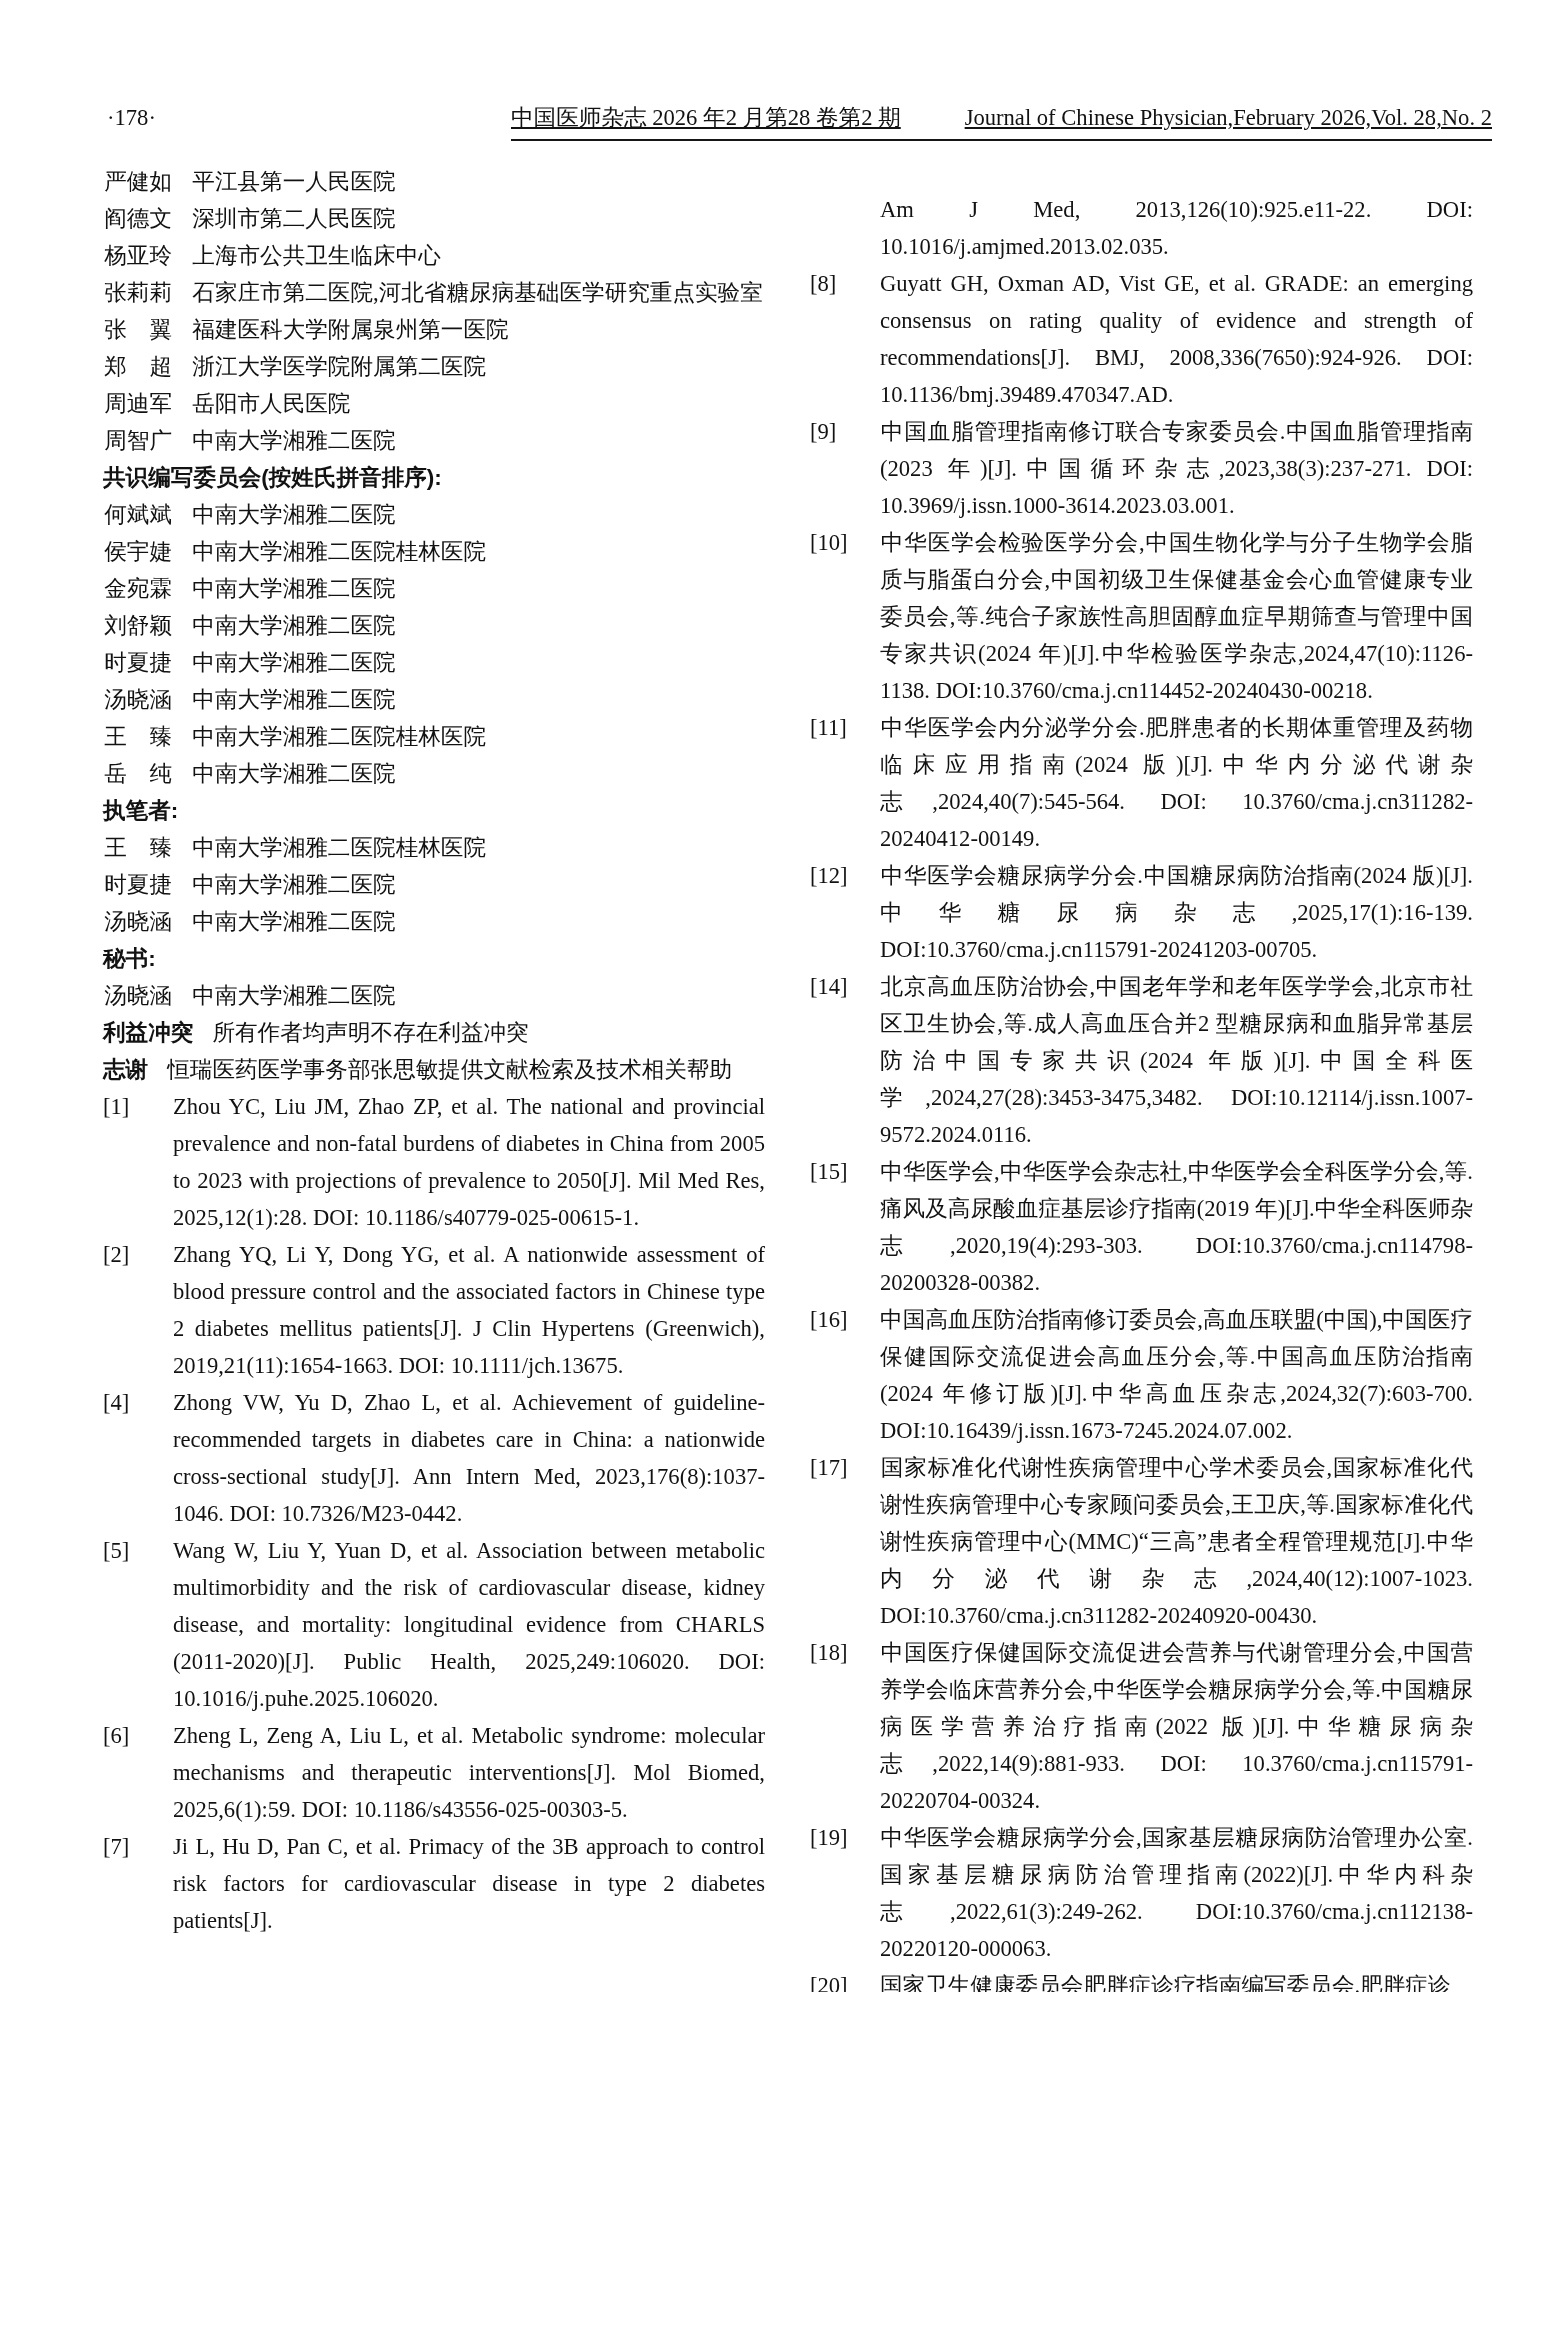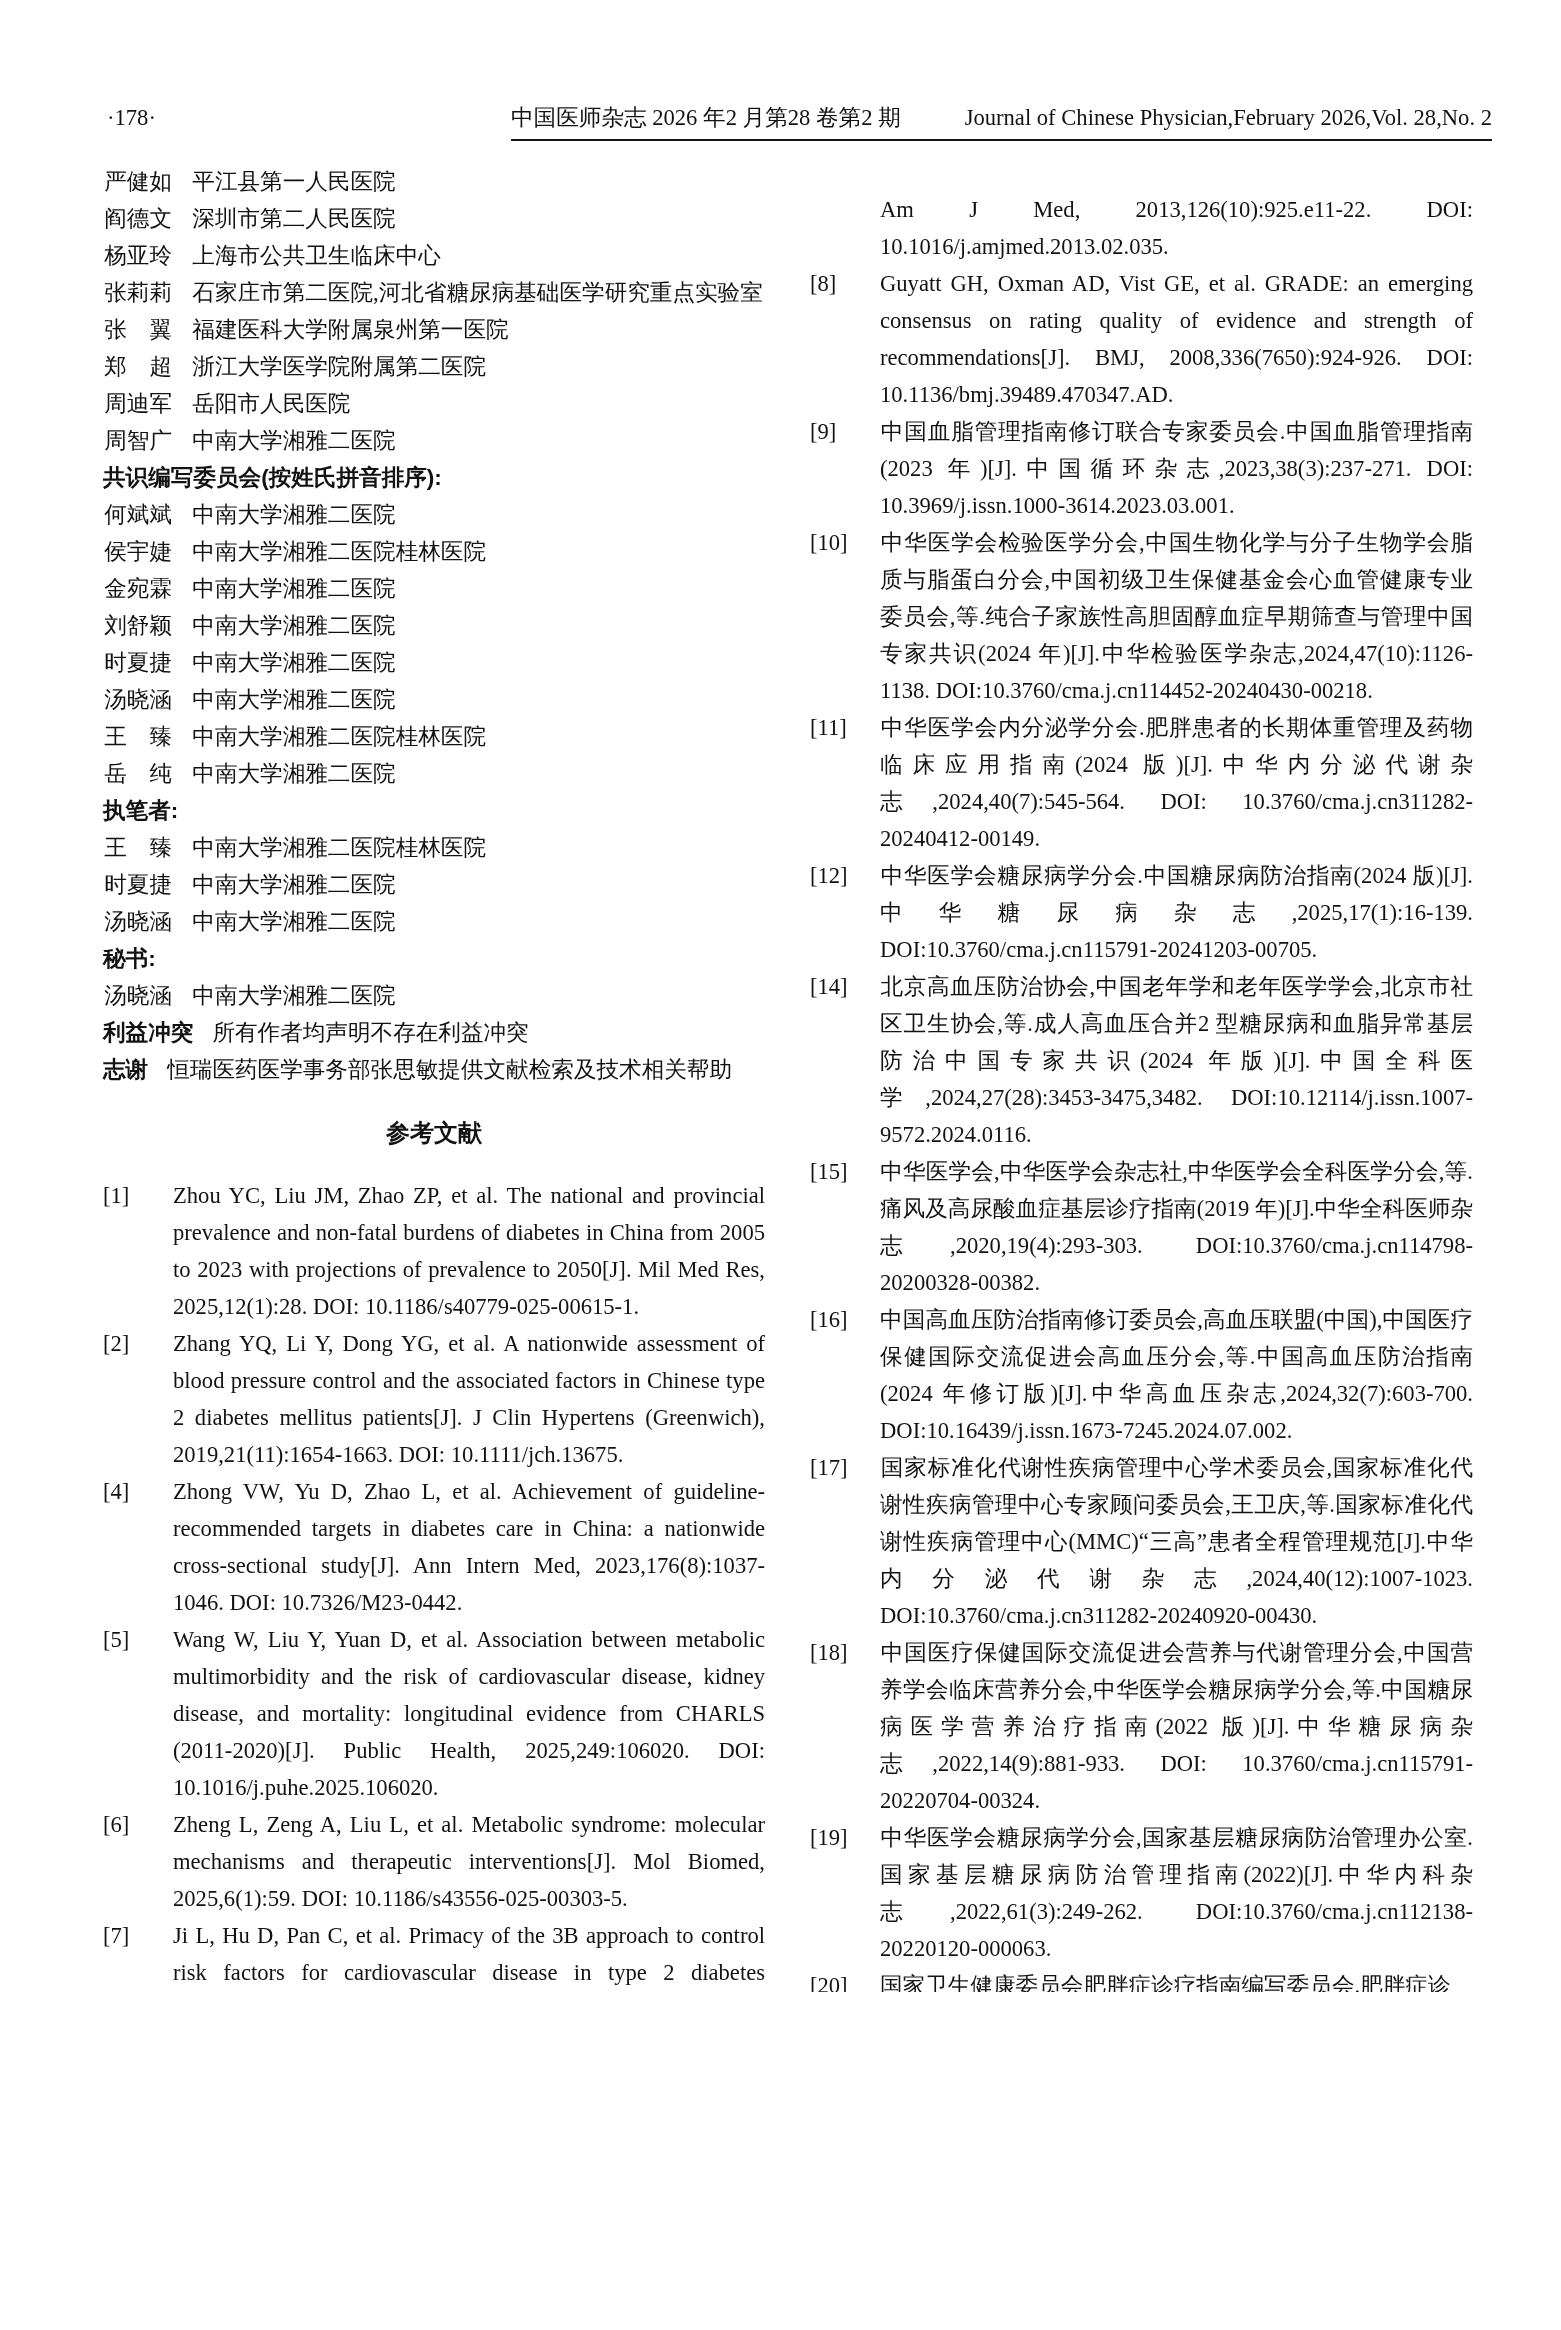--- a/index.html
+++ b/index.html
@@ -12,21 +12,21 @@
     overflow:hidden;
   }
   
   .hdr-pagenum {
     position:absolute; top:104px; left:107px;
     font-size:22.6px; line-height:28px; white-space:nowrap;
   }
   .hdr-title {
     position:absolute; top:104px; left:511px; width:981px;
     font-size:22.6px; line-height:28px; white-space:nowrap;
-    display:flex; justify-content:space-between;
+    display:flex; justify-content:space-between;text-decoration:underline;
   }
   .hdr-rule {
     position:absolute; top:139px; left:511px; width:981px; height:2.3px;
     background:#161616;
   }
   
   .col { position:absolute; top:163px; }
   .col-left  { left:103px;  width:662px; }
   .col-right { left:810px; width:663px;margin-top:28px; }
   p { margin:0; font-size:22.6px; line-height:37px; }
@@ -113,21 +113,20 @@
     <p class="sec-head">秘书:</p>
     <div>
 
         <p class="member"><span class="member-name">汤晓涵</span><span class="member-aff">中南大学湘雅二医院</span></p>
       </div>
 
     <p><span class="lbl">利益冲突</span><span class="lbl-gap">所有作者均声明不存在利益冲突</span></p>
 
     <p><span class="lbl">志谢</span><span class="lbl-gap">恒瑞医药医学事务部张思敏提供文献检索及技术相关帮助</span></p>
 
-    <p class="refs-head">参考文献</p>
 
     <div>
 
         <p class="ref"><span class="ref-label">[1]</span><span class="ref-text">Zhou YC, Liu JM, Zhao ZP, et al. The national and provincial prevalence and non-fatal burdens of diabetes in China from 2005 to 2023 with projections of prevalence to 2050[J]. Mil Med Res, 2025,12(1):28. DOI: 10.1186/s40779-025-00615-1.</span></p>
 
         <p class="ref"><span class="ref-label">[2]</span><span class="ref-text">Zhang YQ, Li Y, Dong YG, et al. A nationwide assessment of blood pressure control and the associated factors in Chinese type 2 diabetes mellitus patients[J]. J Clin Hypertens (Greenwich), 2019,21(11):1654-1663. DOI: 10.1111/jch.13675.</span></p>
 
 
         <p class="ref"><span class="ref-label">[4]</span><span class="ref-text">Zhong VW, Yu D, Zhao L, et al. Achievement of guideline-recommended targets in diabetes care in China: a nationwide cross-sectional study[J]. Ann Intern Med, 2023,176(8):1037-1046. DOI: 10.7326/M23-0442.</span></p>
 

